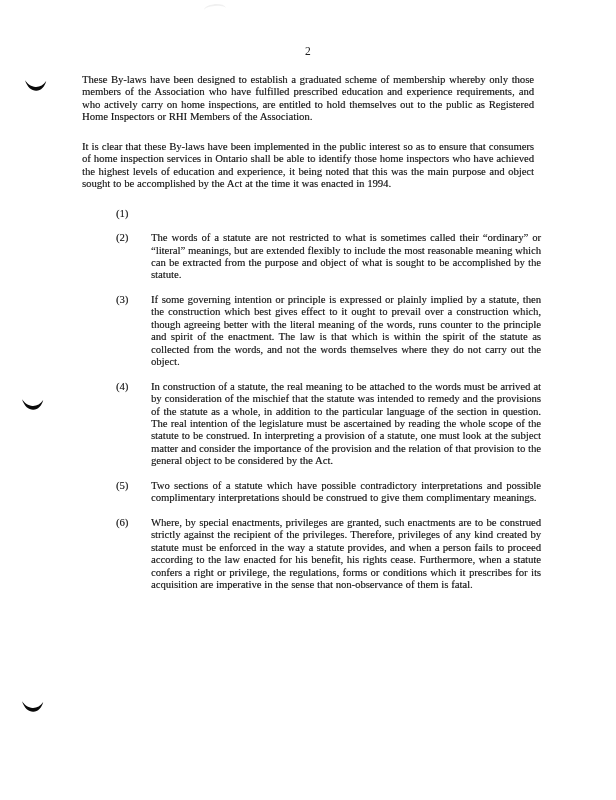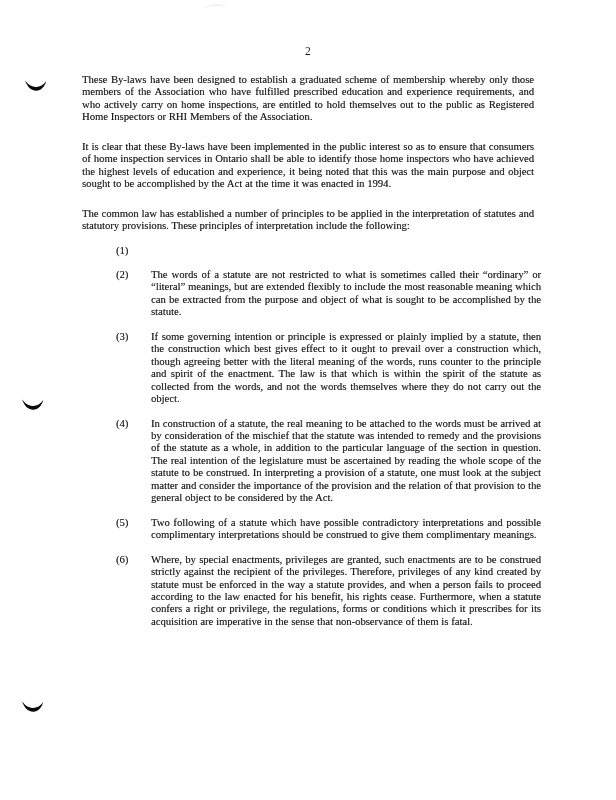--- a/index.html
+++ b/index.html
@@ -99,21 +99,20 @@
   </div>
 
   <div class="page-number">2</div>
 
   <div class="content">
 
     <p class="para">These By-laws have been designed to establish a graduated scheme of membership whereby only those members of the Association who have fulfilled prescribed education and experience requirements, and who actively carry on home inspections, are entitled to hold themselves out to the public as Registered Home Inspectors or RHI Members of the Association.</p>
 
     <p class="para">It is clear that these By-laws have been implemented in the public interest so as to ensure that consumers of home inspection services in Ontario shall be able to identify those home inspectors who have achieved the highest levels of education and experience, it being noted that this was the main purpose and object sought to be accomplished by the Act at the time it was enacted in 1994.</p>
 
-    <p class="para intro-list">The common law has established a number of principles to be applied in the interpretation of statutes and statutory provisions.  These principles of interpretation include the following:</p>
 
     <div class="item">
       <span class="item-num">(1)</span>
     </div>
 
     <div class="item">
       <span class="item-num">(2)</span>
       <span class="item-text">The words of a statute are not restricted to what is sometimes called their “ordinary” or “literal” meanings, but are extended flexibly to include the most reasonable meaning which can be extracted from the purpose and object of what is sought to be accomplished by the statute.</span>
     </div>
 
@@ -122,21 +121,21 @@
       <span class="item-text">If some governing intention or principle is expressed or plainly implied by a statute, then the construction which best gives effect to it ought to prevail over a construction which, though agreeing better with the literal meaning of the words, runs counter to the principle and spirit of the enactment.  The law is that which is within the spirit of the statute as collected from the words, and not the words themselves where they do not carry out the object.</span>
     </div>
 
     <div class="item">
       <span class="item-num">(4)</span>
       <span class="item-text">In construction of a statute, the real meaning to be attached to the words must be arrived at by consideration of the mischief that the statute was intended to remedy and the provisions of the statute as a whole, in addition to the particular language of the section in question.   The real intention of the legislature must be ascertained by reading the whole scope of the statute to be construed.  In interpreting a provision of a statute, one must look at the subject matter and consider the importance of the provision and the relation of that provision to the general object to be considered by the Act.</span>
     </div>
 
     <div class="item">
       <span class="item-num">(5)</span>
-      <span class="item-text">Two following of a statute which have possible contradictory interpretations and possible complimentary interpretations should be construed to give them complimentary meanings.</span>
+      <span class="item-text">Two sections of a statute which have possible contradictory interpretations and possible complimentary interpretations should be construed to give them complimentary meanings.</span>
     </div>
 
     <div class="item">
       <span class="item-num">(6)</span>
       <span class="item-text">Where, by special enactments, privileges are granted, such enactments are to be construed strictly against the recipient of the privileges.  Therefore, privileges of any kind created by statute must be enforced in the way a statute provides, and when a person fails to proceed according to the law enacted for his benefit, his rights cease.  Furthermore, when a statute confers a right or privilege, the regulations, forms or conditions which it prescribes for its acquisition are imperative in the sense that non-observance of them is fatal.</span>
     </div>
 
   </div>
 </div>
 

